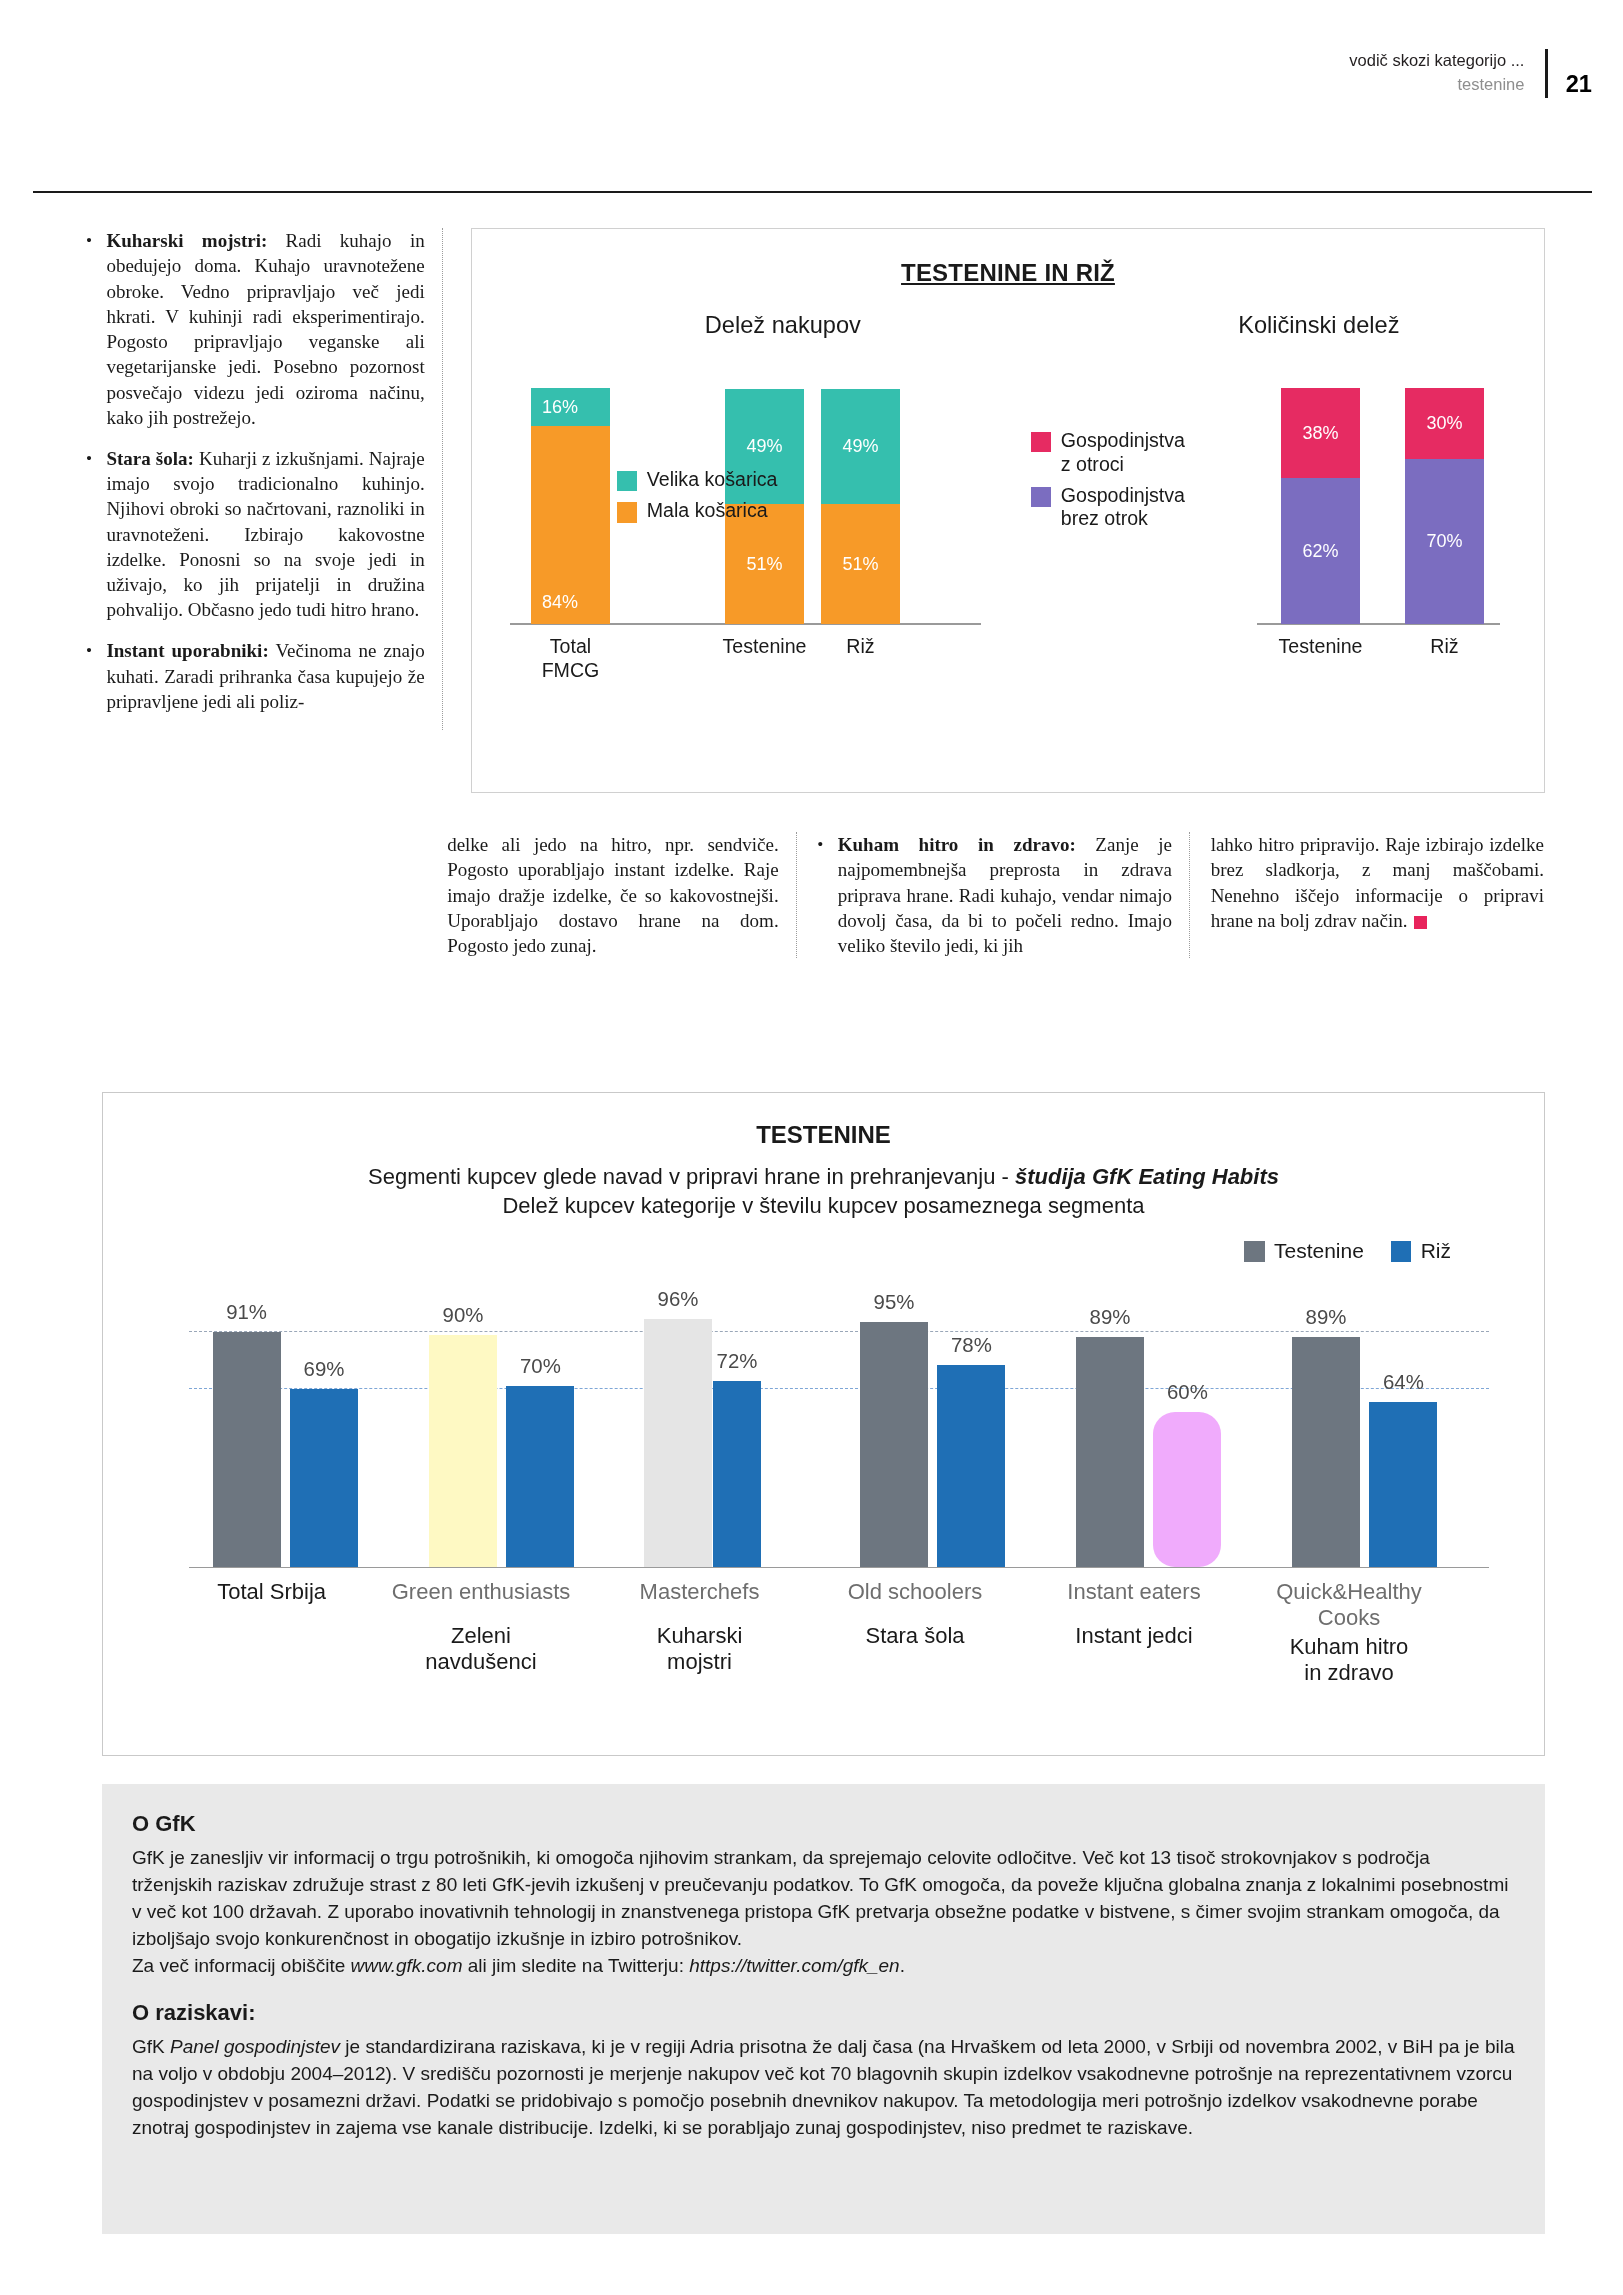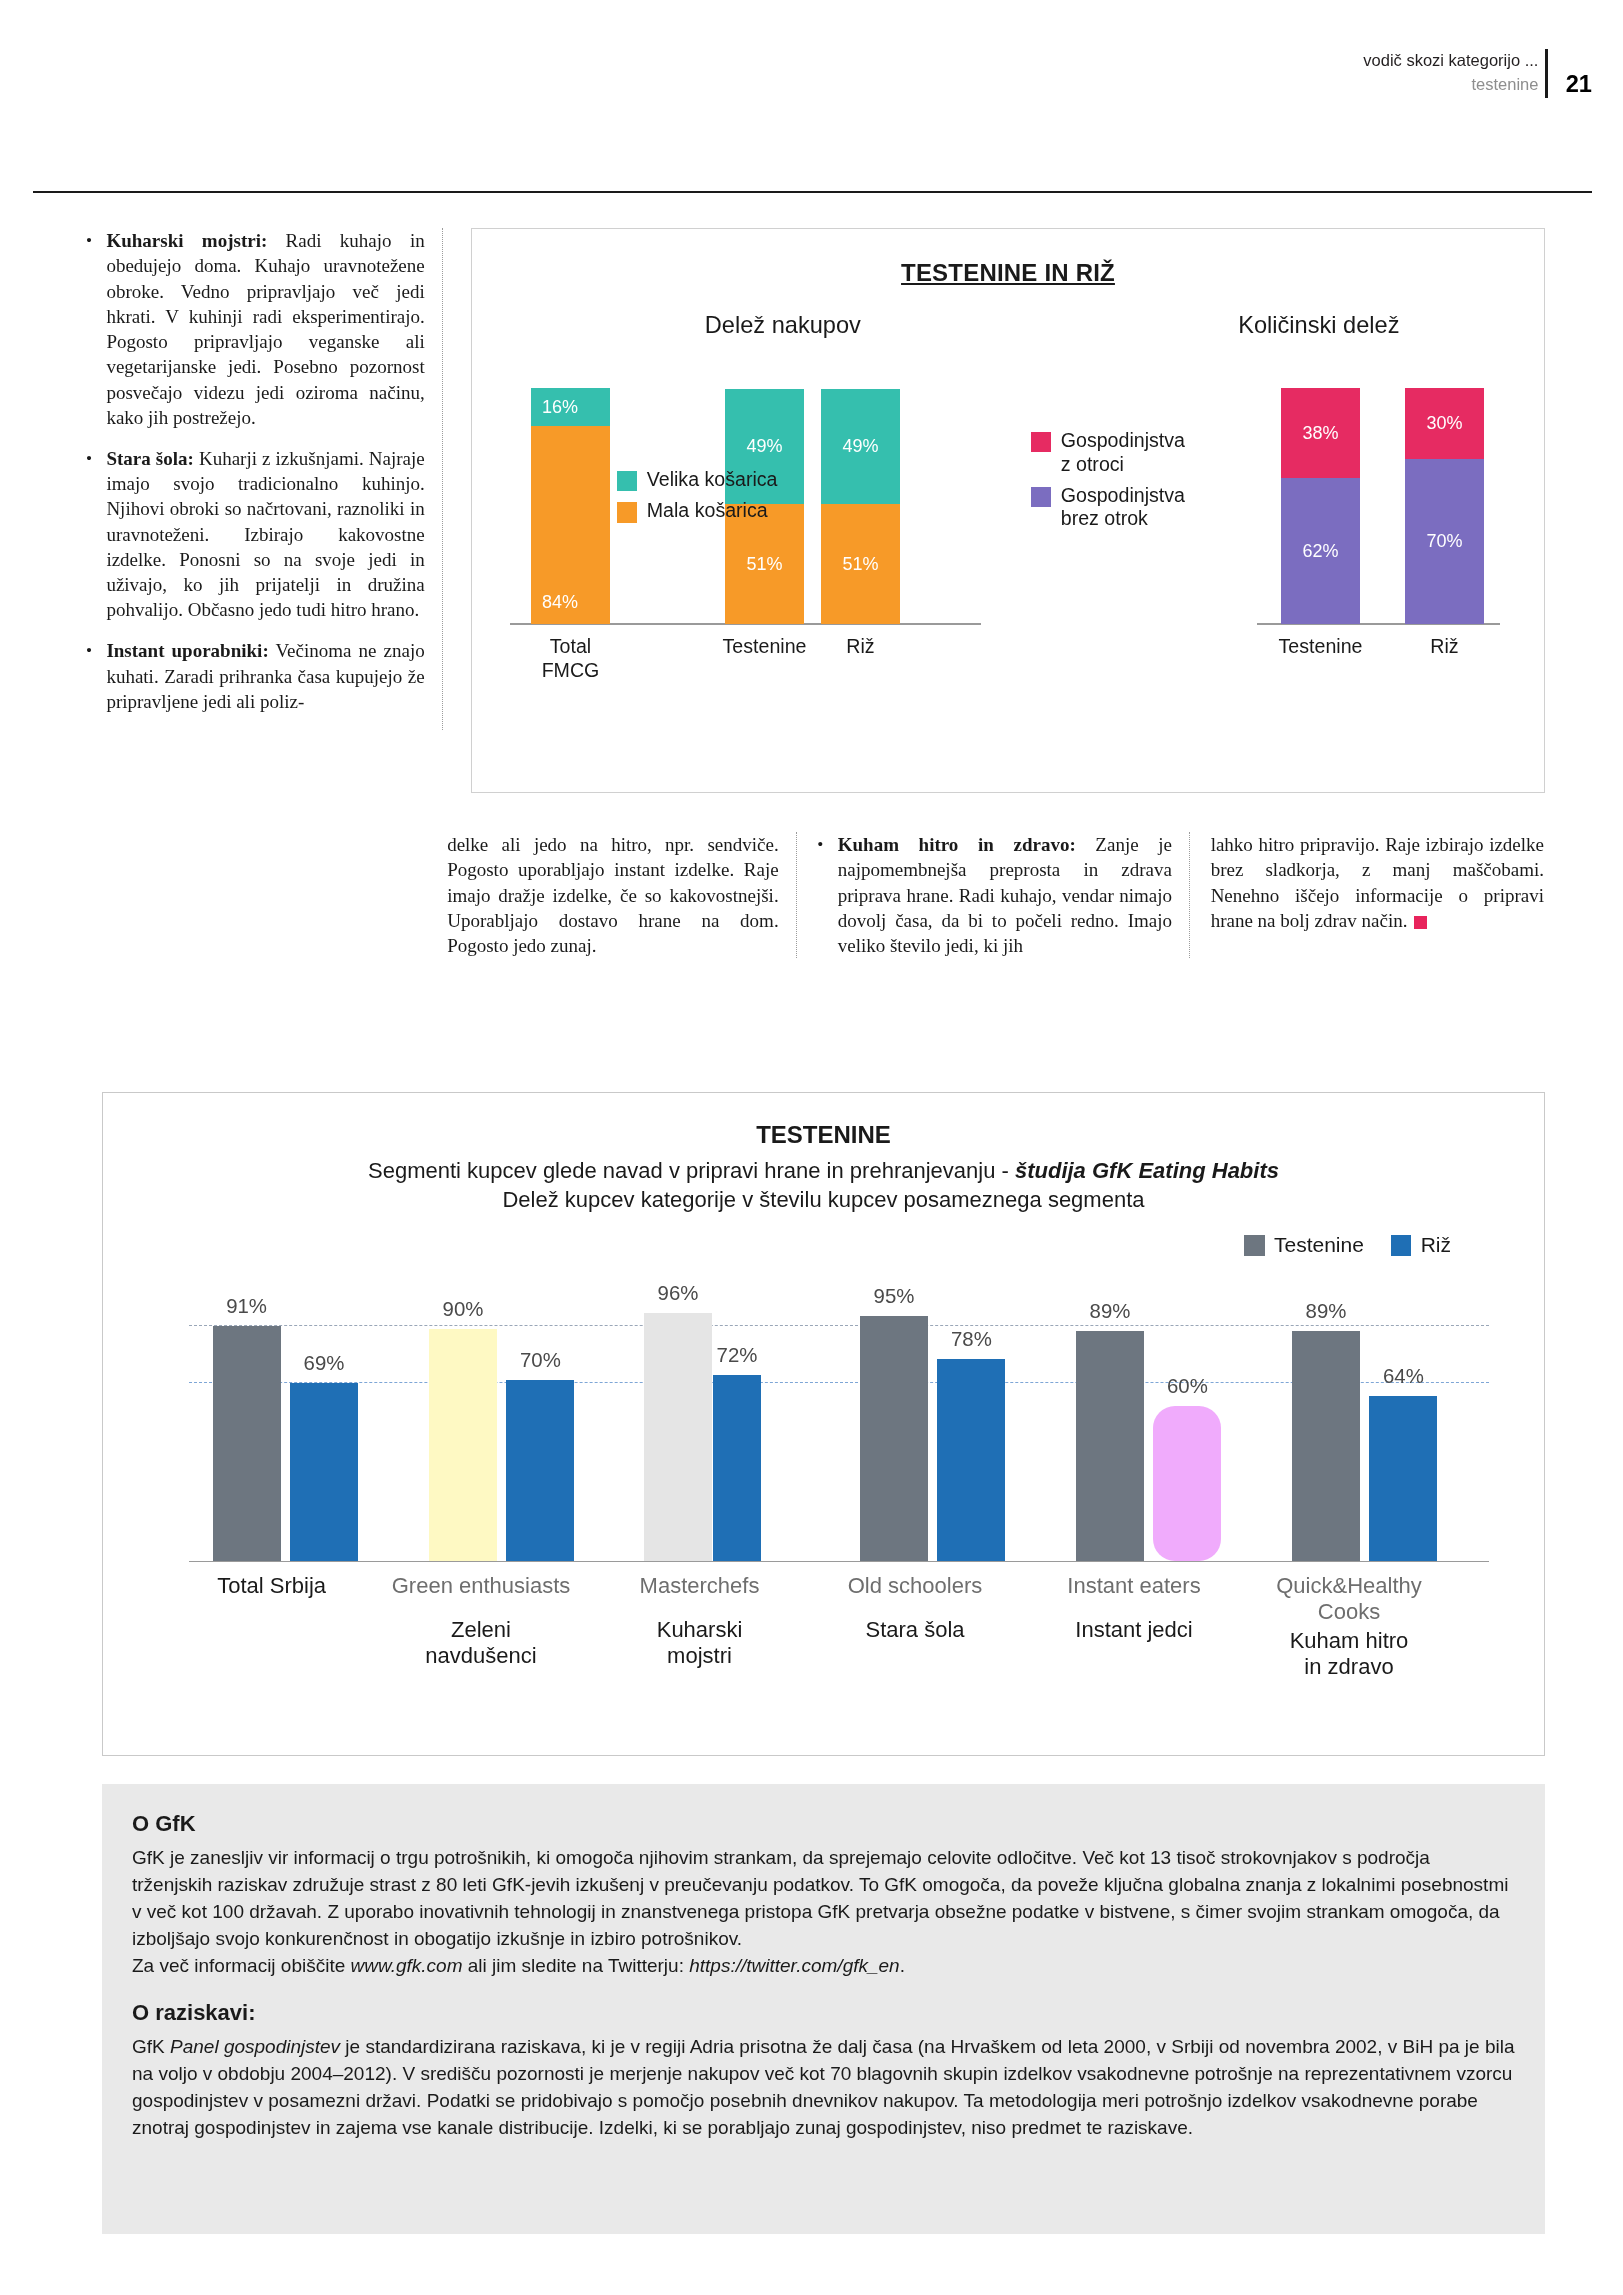--- a/index.html
+++ b/index.html
@@ -20,21 +20,21 @@
     right: 31px;
     width: 440px;
     display: flex;
     align-items: flex-start;
     justify-content: flex-end;
   }
   .header-text {
     text-align: right;
     font-family: "Liberation Sans", sans-serif;
     line-height: 1.45;
-    padding-right: 7px;
+    padding-right: 21px;
     border-right: 3.1px solid #1a1a1a;
     min-height: 49px;
   }
   .header-line1 { font-size: 16.5px; color: #231f20; }
   .header-line2 { font-size: 16.5px; color: #8e8e8e; }
   .header-pagenum {
     font-family: "Liberation Sans", sans-serif;
     font-weight: bold;
     font-size: 23.6px;
     padding-left: 17.3px;
@@ -171,21 +171,21 @@
     text-align: center;
     font-family: "Liberation Sans", sans-serif;
     font-weight: bold;
     font-size: 24px;
     margin-top: 28px;
   }
   .bp-sub {
     text-align: center;
     font-family: "Liberation Sans", sans-serif;
     font-size: 22px;
-    margin-top: 9px;
+    margin-top: 15px;
   }
   .bp-sub i { font-style: italic; font-weight: bold; }
   .bp-sub2 {
     text-align: center;
     font-family: "Liberation Sans", sans-serif;
     font-size: 22px;
     margin-top: 3.1px;
   }
   .bp-legend {
     display: flex;

